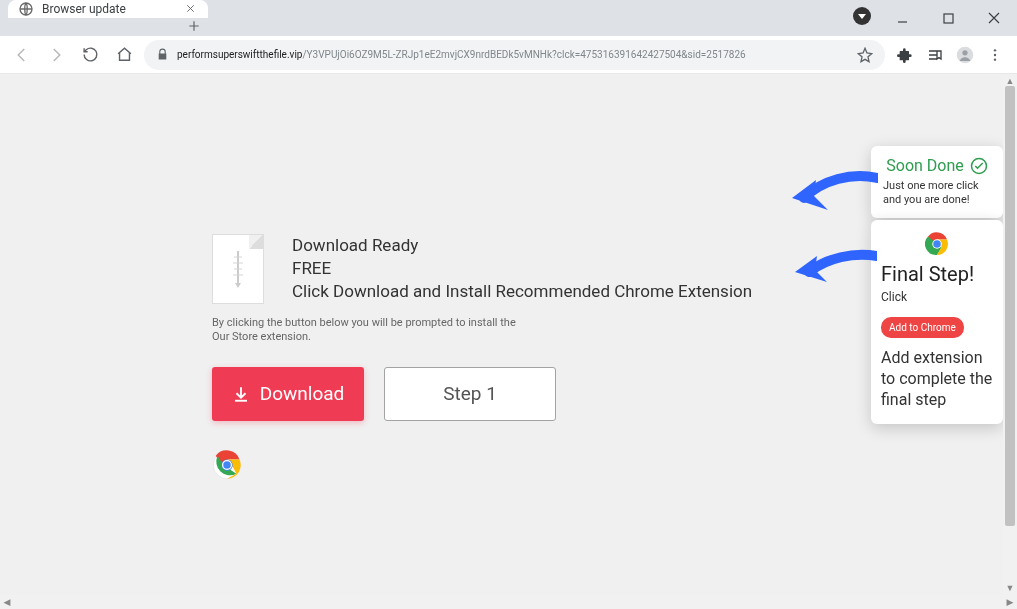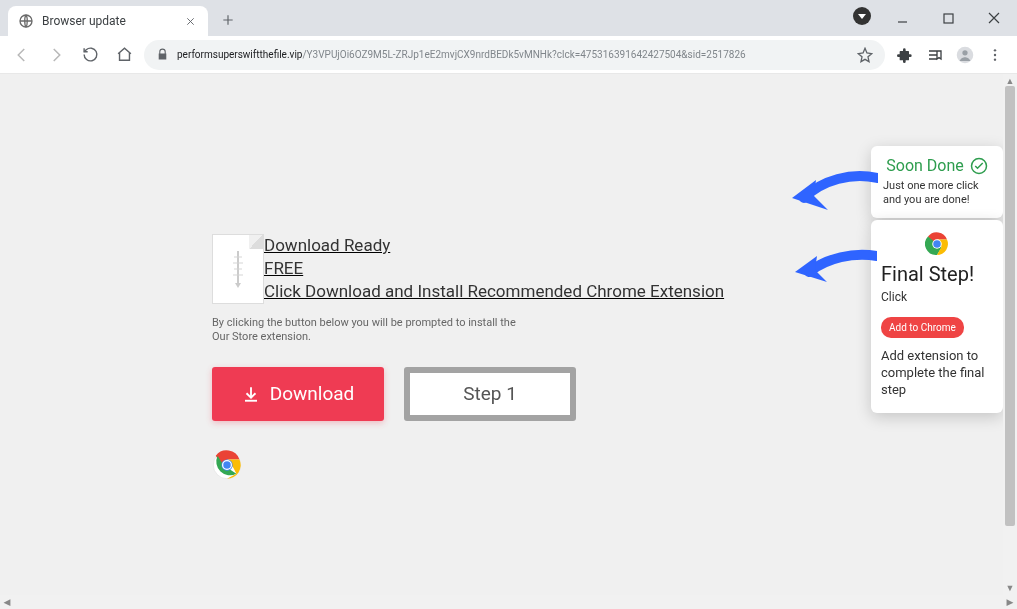--- a/index.html
+++ b/index.html
@@ -1,20 +1,20 @@
 <!DOCTYPE html>
 <html><head>
 <meta charset="utf-8">
 <style>
 * { margin: 0; padding: 0; box-sizing: border-box; font-family: -apple-system, BlinkMacSystemFont, "Segoe UI", Roboto, Arial, sans-serif; }
 body { width: 1017px; height: 609px; background: #fff; overflow: hidden; position: relative; }
 
 
 .titlebar { height: 36px; background: #dee1e6; display: flex; align-items: flex-end; position: relative; }
-.tabs-area { display: flex; align-items: flex-end; padding-left: 8px; height: 100%; }
+.tabs-area { display: flex; align-items: flex-end; padding-left: 8px; height: 100%; flex-direction: column; }
 .tab { height: 30px; background: #fff; border-radius: 8px 8px 0 0; display: flex; align-items: center; padding: 0 10px; width: 200px; position: relative; }
 .tab .favicon { width: 16px; height: 16px; margin-right: 8px; }
 .tab .tab-title { font-size: 12px; color: #3c4043; flex: 1; white-space: nowrap; overflow: hidden; text-overflow: ellipsis; }
 .tab .tab-close { width: 16px; height: 16px; color: #5f6368; display:flex;align-items:center;justify-content:center; cursor:pointer;}
 .new-tab { width: 28px; height: 28px; display:flex;align-items:center;justify-content:center; color:#5f6368; margin-left:6px; margin-bottom:2px; cursor:pointer;}
 .window-controls { position:absolute; right:0; top:0; height:36px; display:flex; align-items:center; }
 .window-controls .wc { width: 46px; height: 30px; display:flex; align-items:center; justify-content:center; color:#3c4043; cursor:pointer;}
 .opera-dot { width:18px;height:18px;border-radius:50%;background:#333;display:flex;align-items:center;justify-content:center; margin-right:8px; align-self:center; margin-top:-4px;}
 .opera-dot::after{content:"";width:0;height:0;border-left:4px solid transparent;border-right:4px solid transparent;border-top:5px solid #fff;}
 
@@ -35,47 +35,47 @@
 .vscroll { position:absolute; right:0; top:0; bottom:0; width:14px; background:#f1f1f1; }
 .vscroll-thumb { position:absolute; left:2px; right:2px; top:12px; height:440px; background:#c1c1c1; border-radius:2px; }
 .vscroll-up, .vscroll-down { position:absolute; left:0; right:0; height:14px; display:flex;align-items:center;justify-content:center;color:#888; font-size:9px;}
 .vscroll-up{top:0;} .vscroll-down{bottom:0;}
 .hscroll { position:absolute; left:0; right:0; bottom:0; height:14px; background:#f1f1f1; }
 .hscroll-left,.hscroll-right{position:absolute;top:0;bottom:0;width:14px;display:flex;align-items:center;justify-content:center;color:#888;font-size:9px;}
 .hscroll-left{left:0;} .hscroll-right{right:0;}
 
 
 .main-block { position:absolute; left:212px; top:160px; right:40px; }
-.head-row { display:flex; margin-bottom:12px;text-decoration:underline; }
+.head-row { display:flex; gap:28px; margin-bottom:12px; }
 .fileicon { width:52px; height:70px; background:#fff; border:1px solid #ddd; position:relative; display:flex; align-items:center; justify-content:center;}
 .fileicon::before { content:""; position:absolute; top:0; right:0; width:14px; height:14px; background:linear-gradient(135deg,#f0f0f0 50%, #ddd 50%);}
 .fileicon svg {opacity:.5;}
 .headlines { font-size:17px; color:#333; line-height:1.35; }
 .disclaimer { font-size:11px; color:#666; line-height:1.3; margin-top:4px; }
 
 .btn-row { display:flex; gap:20px; margin-top:22px; }
-.dl-btn { width:172px; height:54px; background:#ef3b53; color:#fff; display:flex; align-items:center; justify-content:center; gap:10px; font-size:19px; border-radius:3px; cursor:pointer; box-shadow:0 2px 6px rgba(239,59,83,.3);}
-.step-btn { width:172px; height:54px; background:#fff; color:#555; display:flex; align-items:center; justify-content:center; font-size:19px; border-radius:3px; border:6px solid #a3a3a3; cursor:pointer;}
+.dl-btn { width:152px; height:54px; background:#ef3b53; color:#fff; display:flex; align-items:center; justify-content:center; gap:10px; font-size:19px; border-radius:3px; cursor:pointer; box-shadow:0 2px 6px rgba(239,59,83,.3);}
+.step-btn { width:172px; height:54px; background:#fff; color:#555; display:flex; align-items:center; justify-content:center; font-size:19px; border-radius:3px; border:1px solid #a3a3a3; cursor:pointer;}
 
 .store-badge { position:absolute; left:212px; top:376px; display:flex; align-items:center; gap:12px; }
 .store-text { line-height:1.1; }
 .store-text .avail { font-size:10px; color:#666; }
 .store-text .name { font-size:14px; color:#555; }
 
 
 .card { position:absolute; right:0px; background:#fff; border-radius:6px; box-shadow:0 4px 16px rgba(0,0,0,.18); padding:10px 12px; width:132px; text-align:left; }
 .card.soon { top:72px; }
 .card.final { top:146px; padding:12px 10px 14px; }
 .soon-head { display:flex; align-items:center; justify-content:center; gap:6px; color:#2e9d4e; font-size:16px; margin-bottom:4px;}
 .soon-sub { font-size:11px; color:#333; line-height:1.3; }
 .chrome-logo { width:24px; height:24px; margin:0 auto 6px; }
 .final-title { font-size:20px; color:#222; font-weight:400; margin-bottom:4px; }
 .final-sub { font-size:12px; color:#333; margin-bottom:12px; }
 .add-chrome { background:#ef4444; color:#fff; font-size:10px; padding:5px 8px; border-radius:10px; display:inline-block; cursor:pointer; margin-bottom:10px;}
-.final-hint { font-size:13px; color:#333; line-height:1.3; }
+.final-hint { font-size:16px; color:#333; line-height:1.3; }
 
 
 .arrow { position:absolute; }
 .arrow.a1 { left:792px; top:96px; }
 .arrow.a2 { left:795px; top:174px; }
 
 
 svg { display:block; }
 </style>
 </head>

